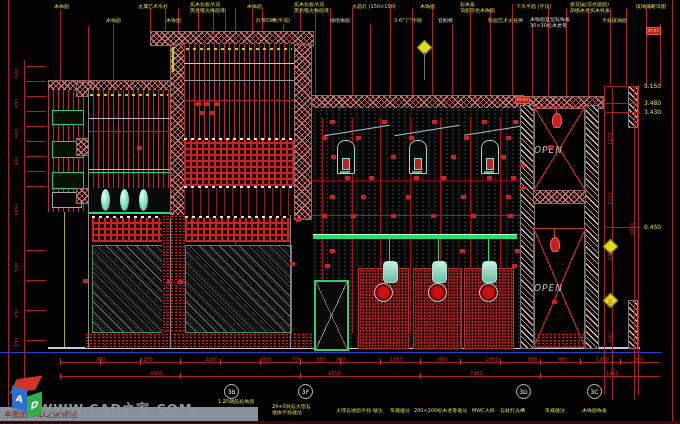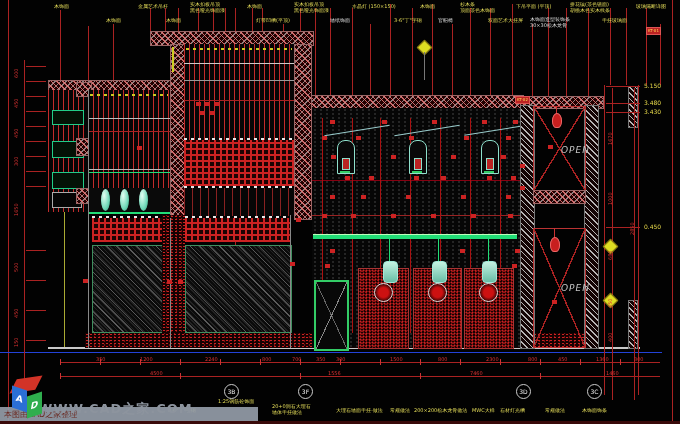--- a/index.html
+++ b/index.html
@@ -41,21 +41,21 @@
   .niche::after{content:"";position:absolute;left:4px;bottom:3px;width:6px;height:10px;
       background:#b22;border:1px solid #8fe0cc;}
   .niche::before{content:"";position:absolute;left:2px;bottom:0;width:10px;height:2px;background:#3c6;}
   .lamp{width:13px;height:20px;border-radius:4px;border:1px solid #9fe8d8;
       background:linear-gradient(#c4f2e2,#68bda5);}
   .cmark{width:17px;height:17px;border-radius:50%;border:1px solid #ddd;
       background:radial-gradient(#c11 40%,#3d0505 72%);}
   .xbox{border:1px solid #b33;background:
       linear-gradient(to top right,transparent calc(50% - .7px),#a22 calc(50% - .7px) calc(50% + .7px),transparent calc(50% + .7px)),
       linear-gradient(to bottom right,transparent calc(50% - .7px),#a22 calc(50% - .7px) calc(50% + .7px),transparent calc(50% + .7px));}
-  .openTxt{position:absolute;left:16px;width:100%;text-align:center;color:#c4c4c4;
+  .openTxt{position:absolute;left:0;width:100%;color:#c4c4c4;
       font-size:9px;letter-spacing:1px;}
   .bulb{width:8px;height:13px;border-radius:50% 50% 42% 42%;background:#c81f1f;border:1px solid #e66;}
   .ydiam{width:9px;height:9px;background:#dd2;border:1px solid #871;transform:rotate(45deg);}
   .dots{left:0;top:0;width:5px;height:4px;background:transparent;
     box-shadow:83px 279px 0 0 #c22,167px 280px 0 0 #c22,178px 280px 0 0 #c22,
       196px 102px 0 0 #c22,205px 102px 0 0 #c22,214px 102px 0 0 #c22,199px 111px 0 0 #c22,
       210px 111px 0 0 #c22,137px 146px 0 0 #c22,330px 120px 0 0 #c22,382px 120px 0 0 #c22,
       432px 120px 0 0 #c22,482px 120px 0 0 #c22,513px 120px 0 0 #c22,322px 136px 0 0 #c22,
       356px 136px 0 0 #c22,409px 136px 0 0 #c22,464px 136px 0 0 #c22,506px 136px 0 0 #c22,
       331px 155px 0 0 #c22,391px 155px 0 0 #c22,451px 155px 0 0 #c22,501px 155px 0 0 #c22,

